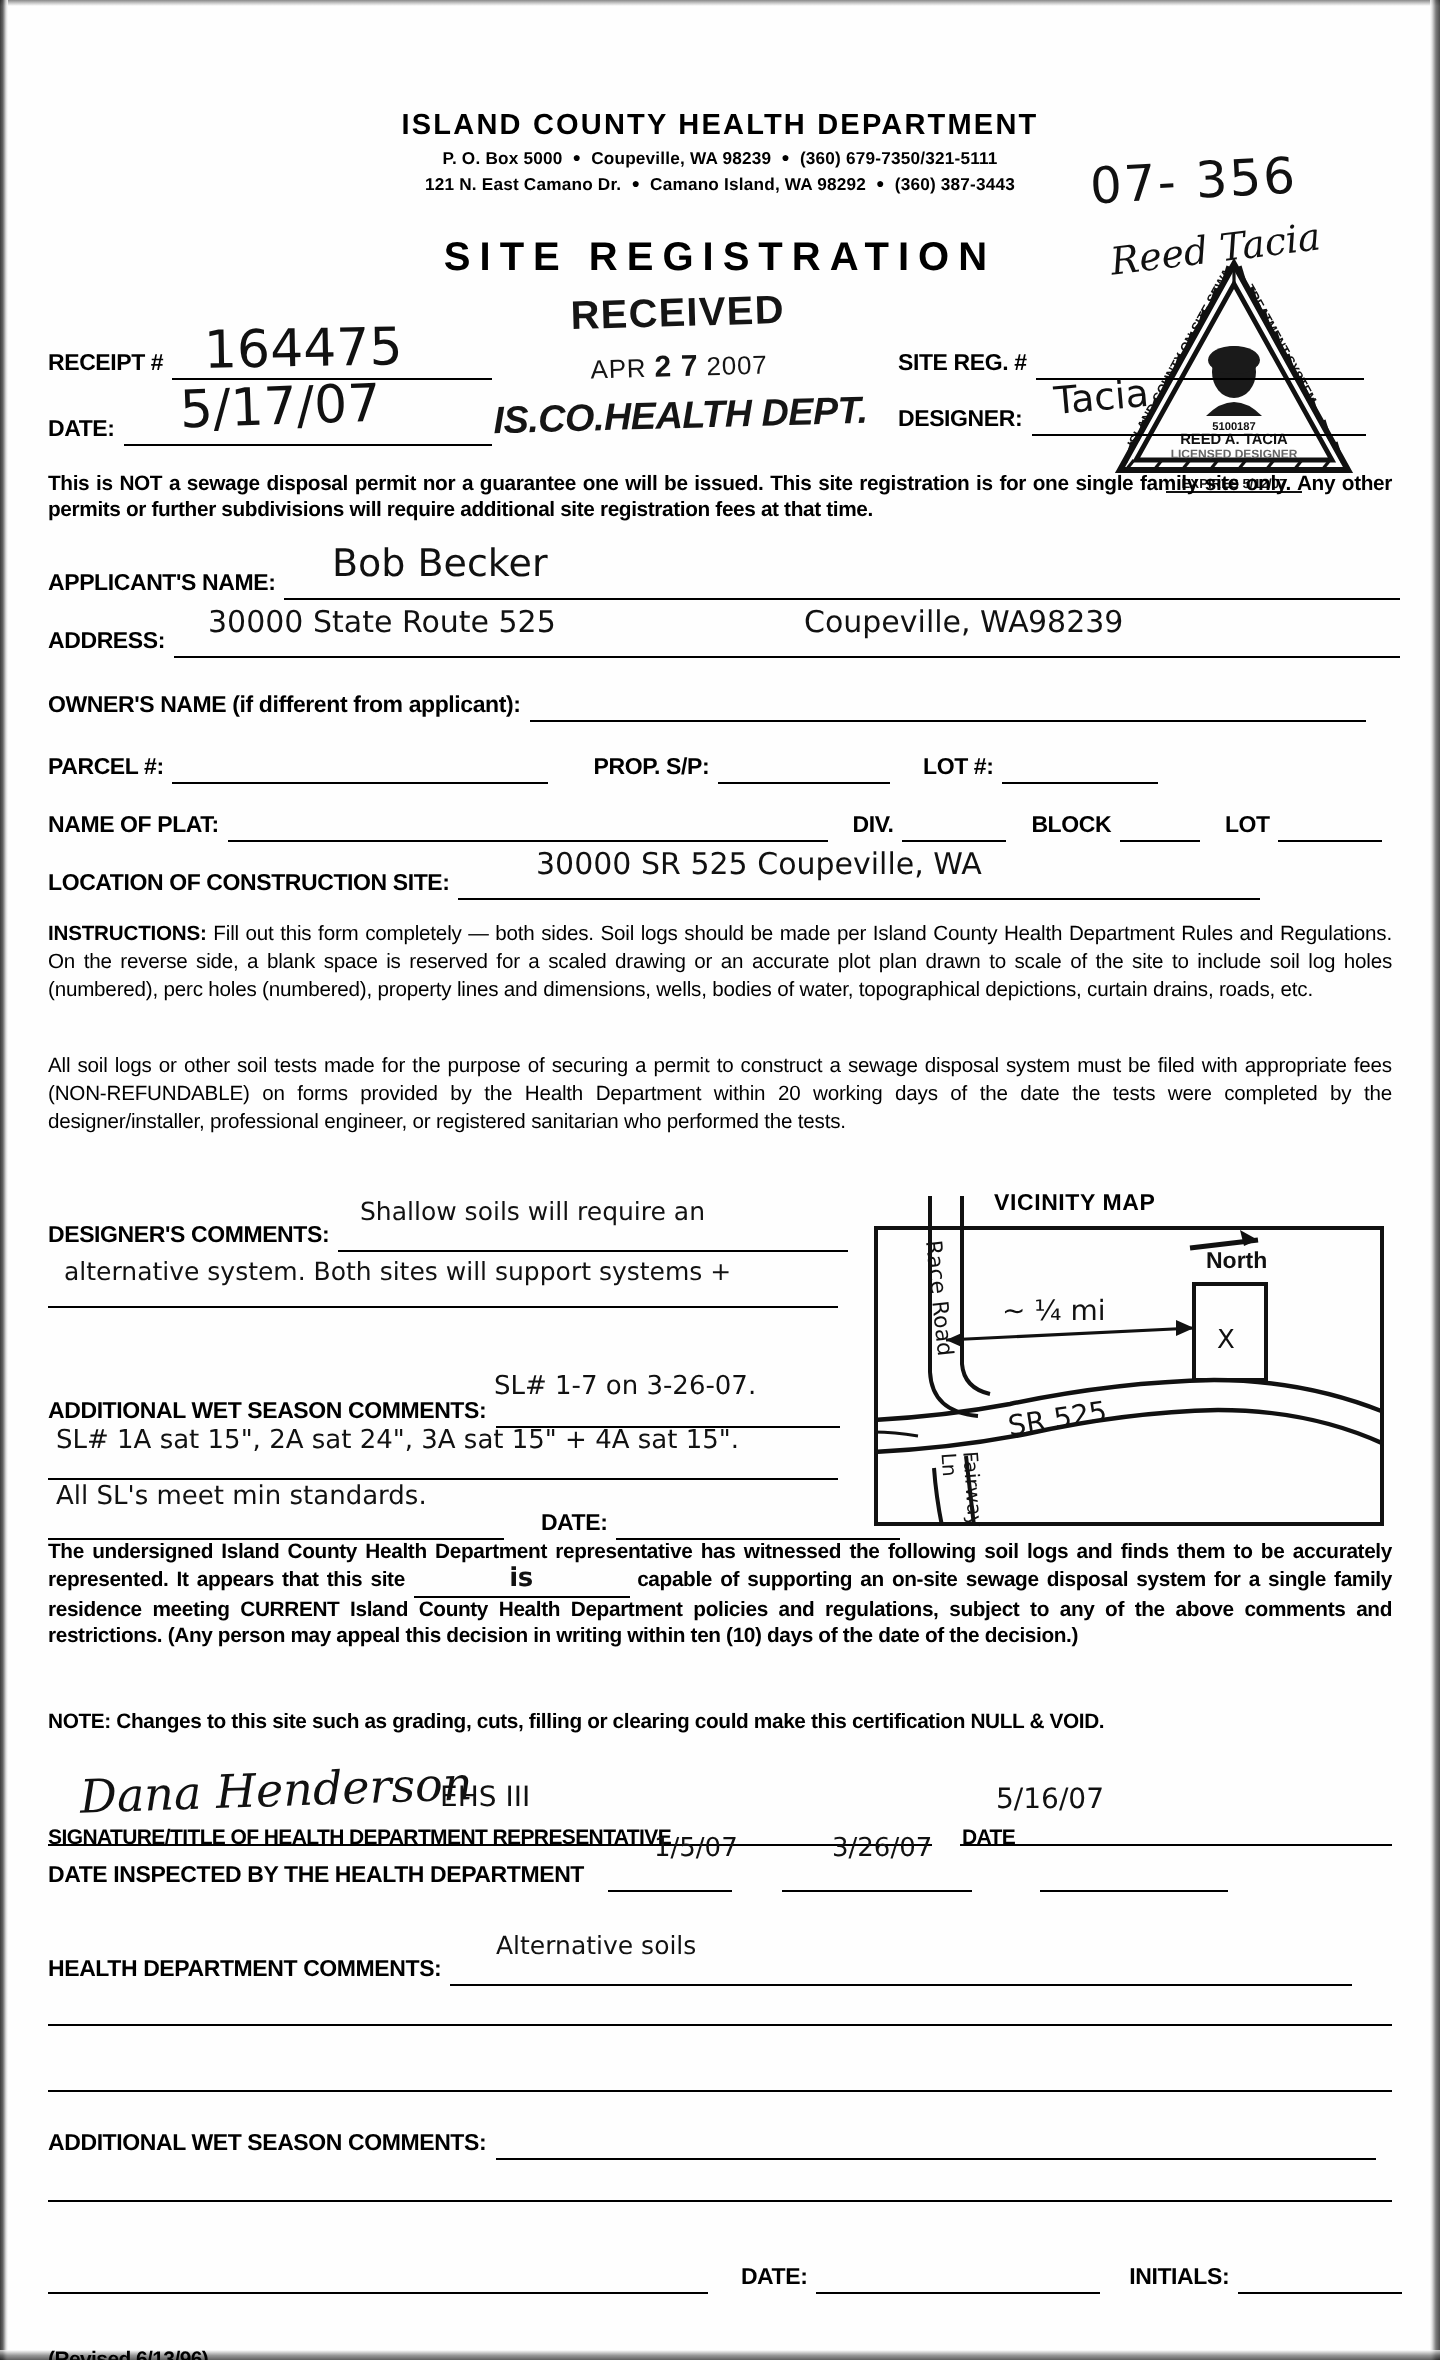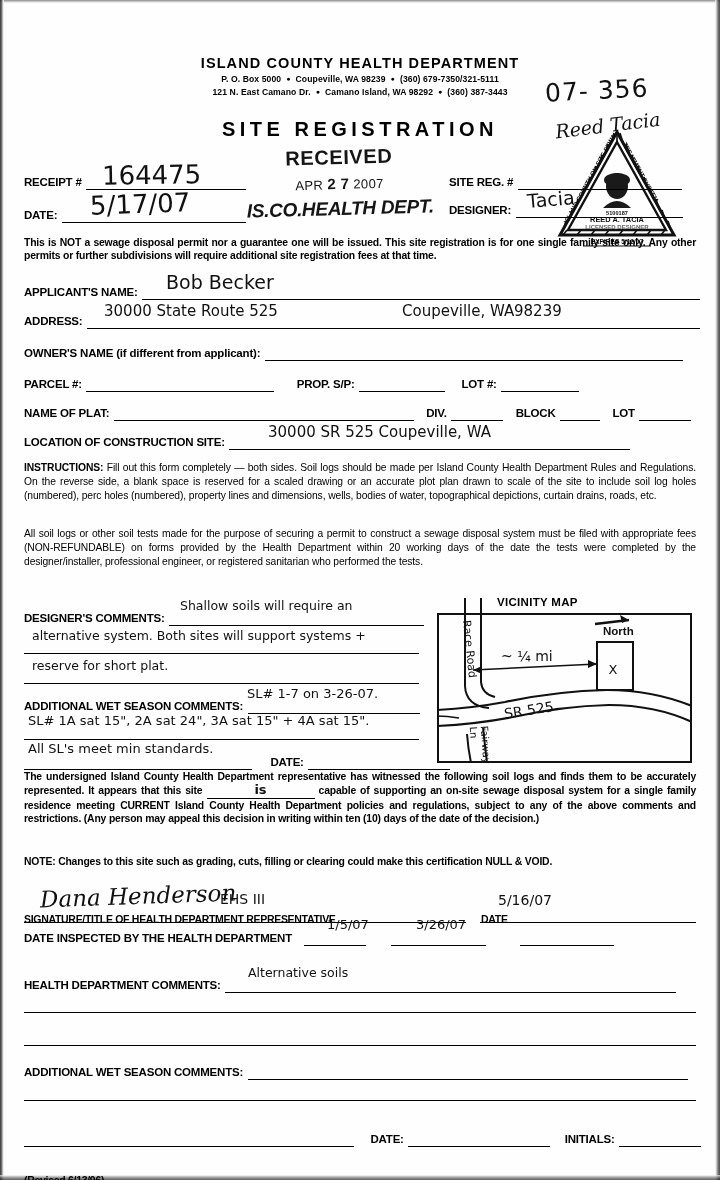--- a/index.html
+++ b/index.html
@@ -319,24 +319,20 @@
 
   <div class="abs" style="left:24px; top:608px;">
     <span class="lbl">DESIGNER'S COMMENTS:</span>
     <span class="ul" style="width:255px; height:15px;"></span>
     <span class="hw" style="left:156px; top:-10px; font-size:12.5px;">Shallow soils will require an</span>
   </div>
   <div class="abs" style="left:24px; top:638px;">
     <span class="ul" style="width:395px; height:15px; display:block;"></span>
     <span class="hw" style="left:8px; top:-10px; font-size:12.5px;">alternative system.  Both sites will support systems +</span>
   </div>
-  <div class="abs" style="left:24px; top:668px;">
-    <span class="ul" style="width:395px; height:15px; display:block;"></span>
-    <span class="hw" style="left:8px; top:-10px; font-size:12.5px;">reserve for short plat.</span>
-  </div>
 
   <div class="abs" style="left:24px; top:696px;">
     <span class="lbl">ADDITIONAL WET SEASON COMMENTS:</span>
     <span class="ul" style="width:172px; height:15px;"></span>
     <span class="hw" style="left:223px; top:-10px; font-size:13px;">SL# 1-7 on 3-26-07.</span>
   </div>
   <div class="abs" style="left:24px; top:724px;">
     <span class="ul" style="width:395px; height:15px; display:block;"></span>
     <span class="hw" style="left:4px; top:-11px; font-size:13px;">SL# 1A sat 15", 2A sat 24", 3A sat 15" +  4A sat 15".</span>
   </div>

